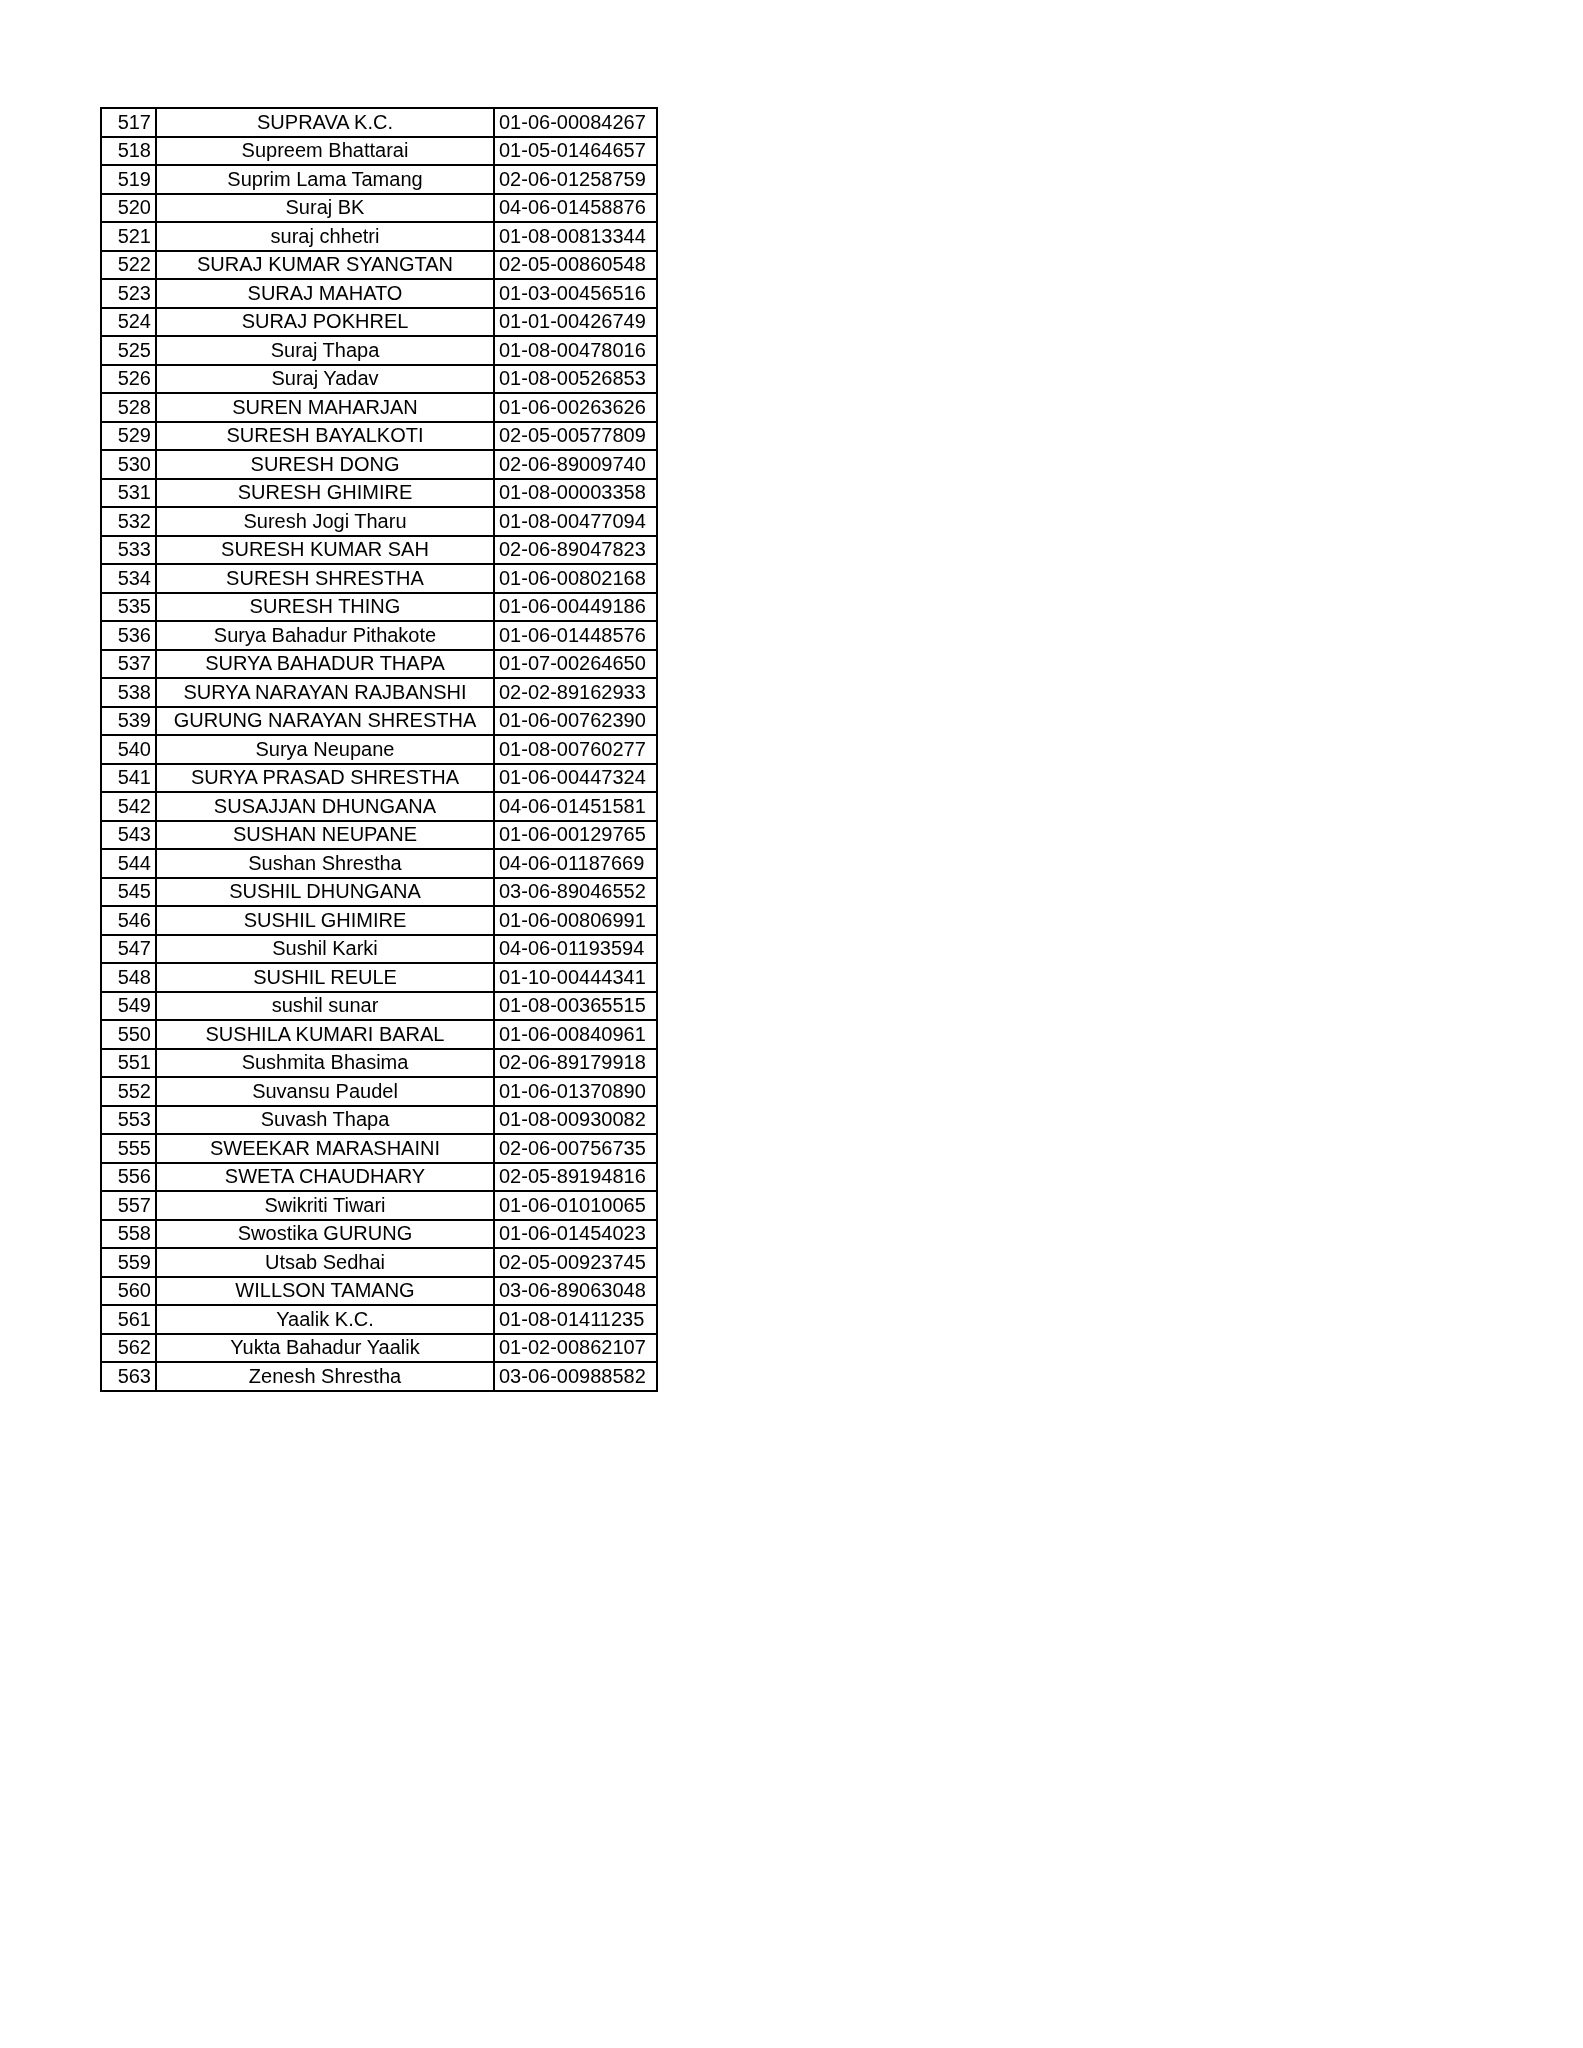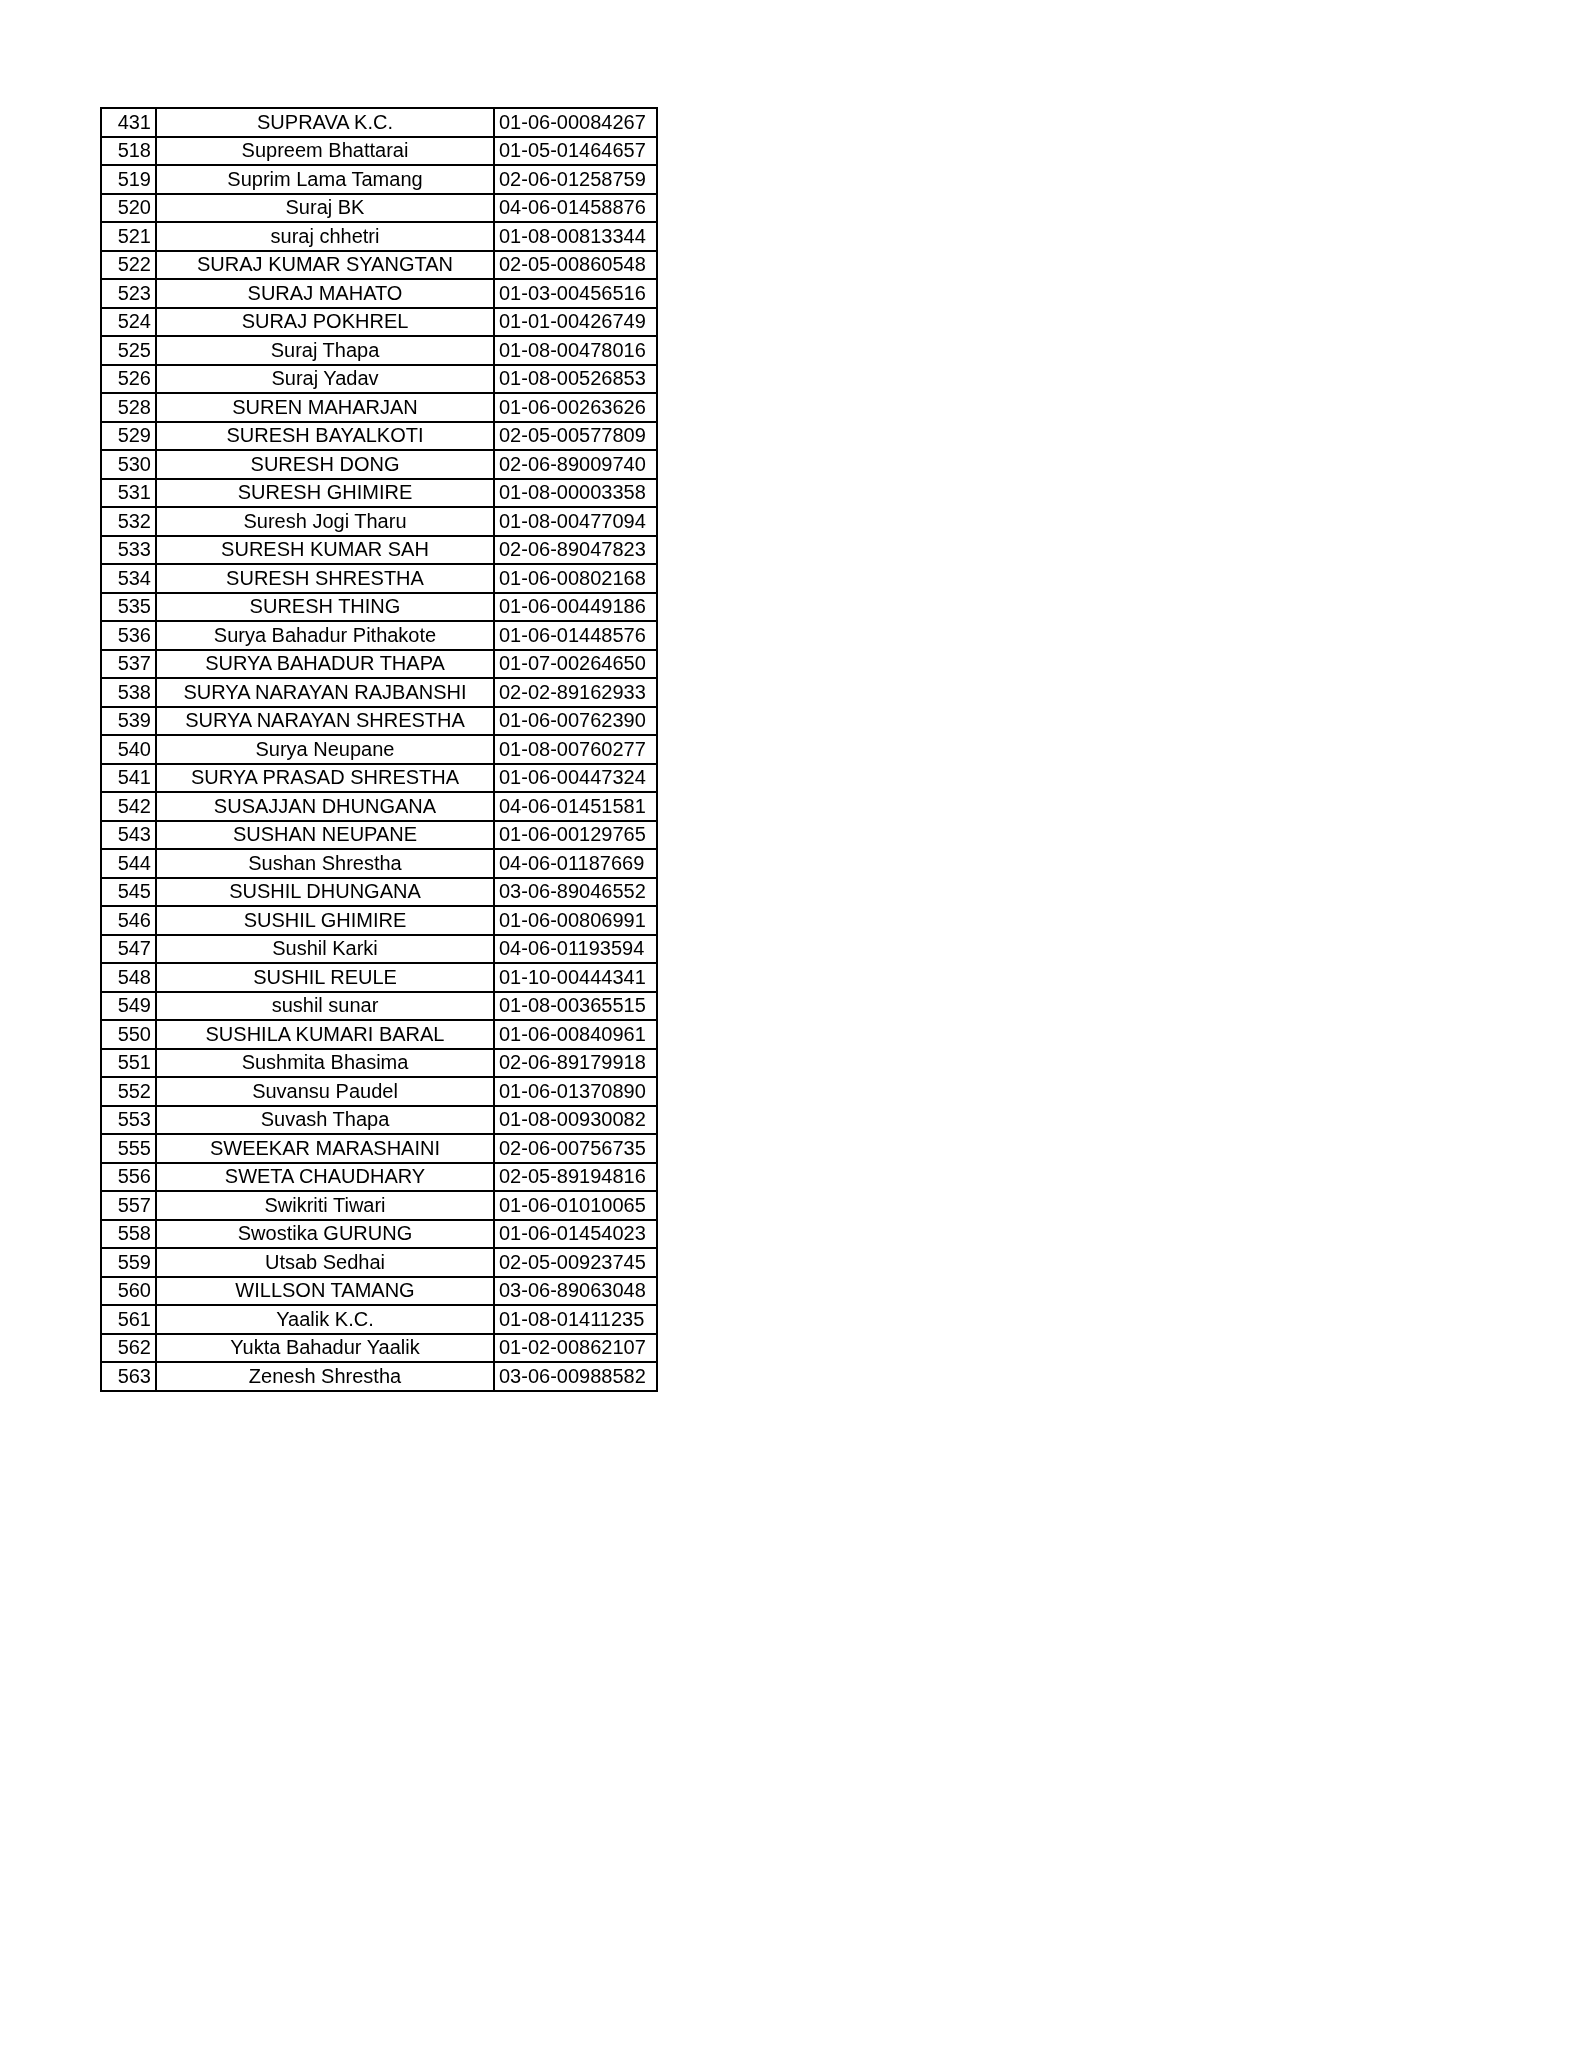--- a/index.html
+++ b/index.html
@@ -53,21 +53,21 @@
     text-align: left;
   }
 </style>
 </head>
 <body>
 
 <div class="page">
   <table class="roster">
     <tbody>
         <tr>
-          <td class="sn">431</td>
+          <td class="sn">517</td>
           <td class="nm">SUPRAVA K.C.</td>
           <td class="id">01-06-00084267</td>
         </tr>
         <tr>
           <td class="sn">518</td>
           <td class="nm">Supreem Bhattarai</td>
           <td class="id">01-05-01464657</td>
         </tr>
         <tr>
           <td class="sn">519</td>
@@ -159,21 +159,21 @@
           <td class="nm">SURYA BAHADUR THAPA</td>
           <td class="id">01-07-00264650</td>
         </tr>
         <tr>
           <td class="sn">538</td>
           <td class="nm">SURYA NARAYAN RAJBANSHI</td>
           <td class="id">02-02-89162933</td>
         </tr>
         <tr>
           <td class="sn">539</td>
-          <td class="nm">SURYA NARAYAN SHRESTHA</td>
+          <td class="nm">GURUNG NARAYAN SHRESTHA</td>
           <td class="id">01-06-00762390</td>
         </tr>
         <tr>
           <td class="sn">540</td>
           <td class="nm">Surya Neupane</td>
           <td class="id">01-08-00760277</td>
         </tr>
         <tr>
           <td class="sn">541</td>
           <td class="nm">SURYA PRASAD SHRESTHA</td>

